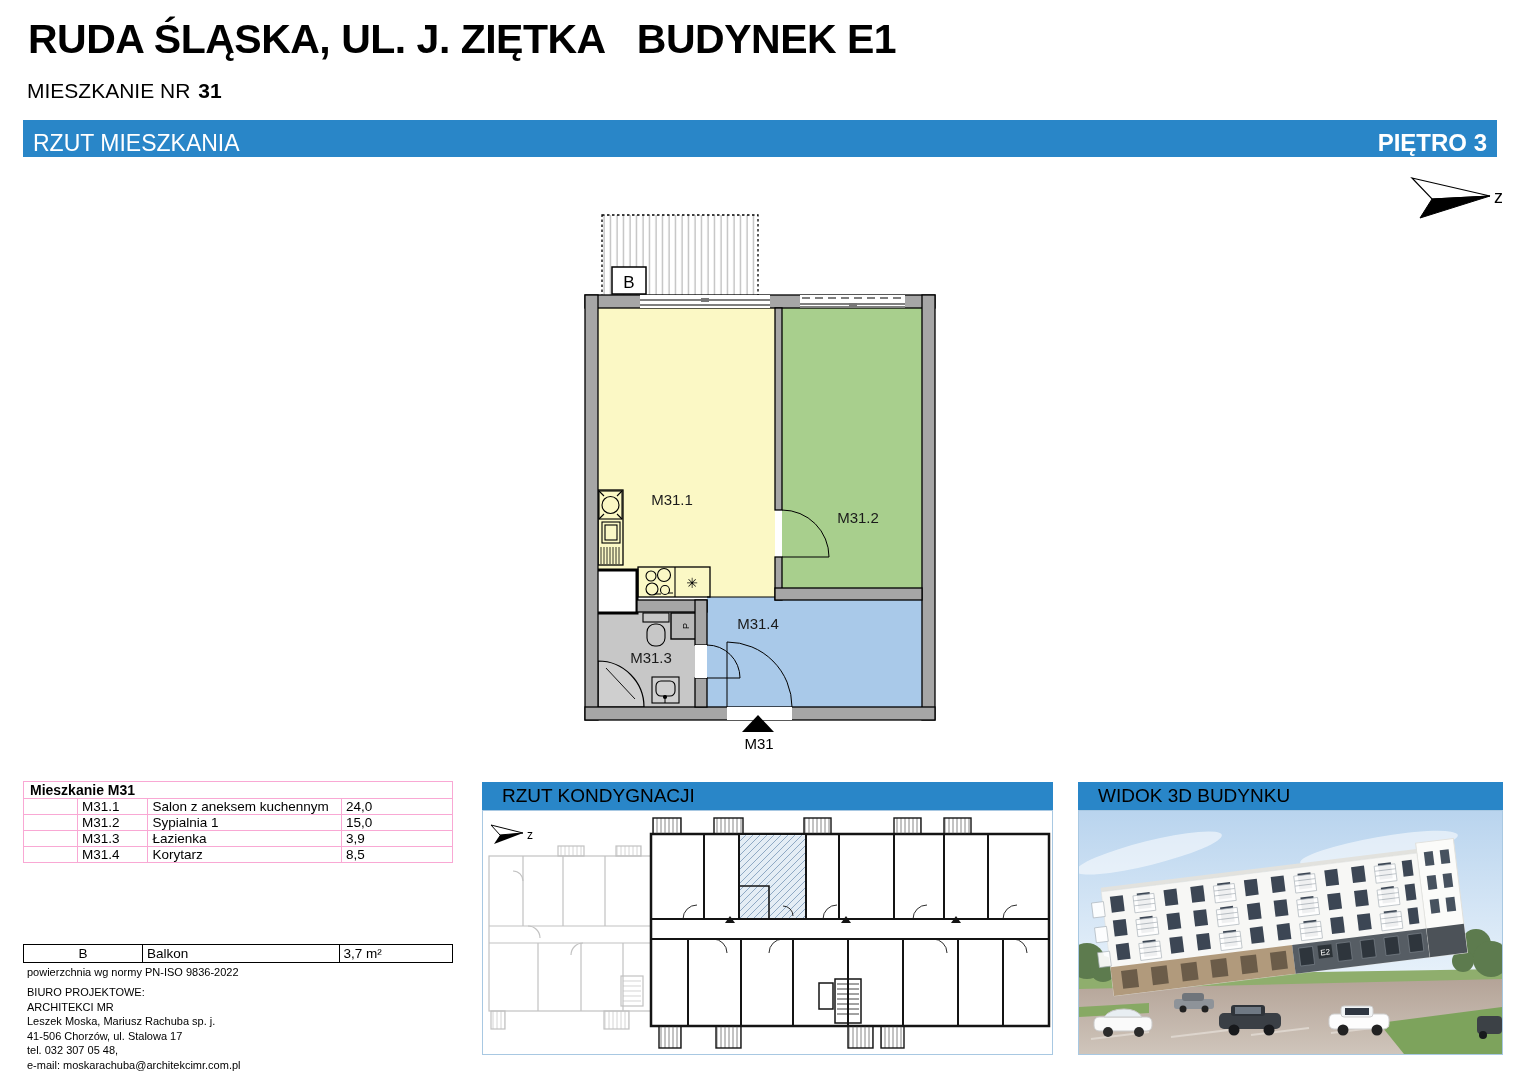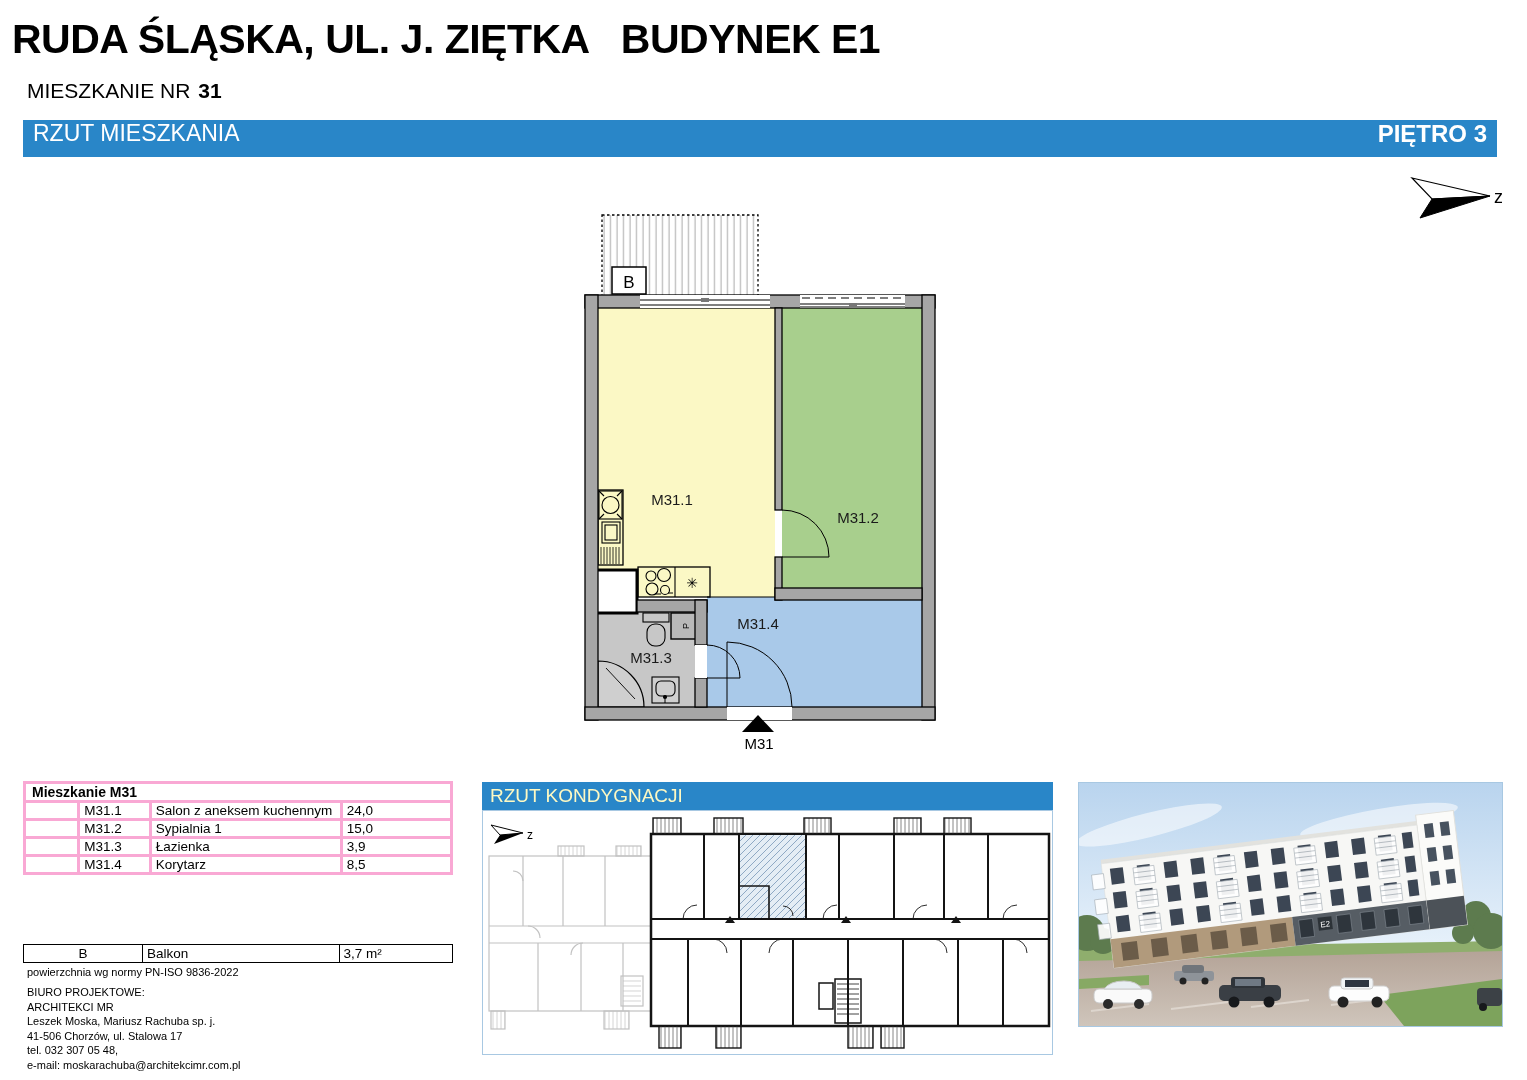--- a/index.html
+++ b/index.html
@@ -2,41 +2,41 @@
 <html><head>
 <meta charset="utf-8">
 <style>
   html,body{margin:0;padding:0;}
   body{
     width:1527px;height:1080px;position:relative;background:#ffffff;
     font-family:"Liberation Sans", sans-serif;color:#000;overflow:hidden;
   }
   .abs{position:absolute;}
   
-  .title{left:12px;top:16px;font-size:41px;font-weight:bold;letter-spacing:-0.5px;white-space:pre;}
+  .title{left:28px;top:16px;font-size:41px;font-weight:bold;letter-spacing:-0.5px;white-space:pre;}
   .subtitle{left:27px;top:79px;font-size:21px;}
   .subtitle b{margin-left:8px;}
   .bar{left:23px;top:120px;width:1474px;height:37px;background:#2986c8;color:#fff;
-       display:flex;align-items:flex-start;justify-content:space-between;padding:0 10px;box-sizing:border-box;}
+       display:flex;align-items:flex-end;justify-content:space-between;padding:0 10px;box-sizing:border-box;}
   .bar .l{font-size:23px;}
   .bar .r{font-size:24px;font-weight:bold;margin-left:10px;}
   
   table{border-collapse:collapse;font-size:13.5px;}
   .areaTbl{left:23px;top:781px;width:430px;}
-  .areaTbl td{border:3px solid #f9a8d4;height:15px;padding:0 4px;vertical-align:middle;}
+  .areaTbl td{border:1px solid #f9a8d4;height:15px;padding:0 4px;vertical-align:middle;}
   .areaTbl .hdr td{font-weight:bold;font-size:14px;padding-left:6px;}
   .c0{width:48px;} .c1{width:63px;} .c2{width:192px;} .c3{width:107px;}
   .total td{font-weight:bold;}
   .balkTbl{left:23px;top:944px;width:430px;}
   .balkTbl td{border:1px solid #000;height:17px;padding:0 4px;}
   .bc0{width:113px;text-align:center;} .bc1{width:192px;} .bc2{width:107px;}
   .norm{left:27px;top:966px;font-size:11px;}
   .office{left:27px;top:985px;font-size:11px;line-height:14.6px;}
   
-  .panelHdr{height:28px;background:#2986c8;color:#fef9c3;font-size:19px;display:flex;align-items:center;padding-left:8px;box-sizing:border-box;}
+  .panelHdr{height:28px;background:#2986c8;color:#000000;font-size:19px;display:flex;align-items:center;padding-left:20px;box-sizing:border-box;}
   .panelBody{border:1px solid #a8c8e2;box-sizing:border-box;background:#fff;}
   .kond{left:482px;top:782px;width:571px;}
   .view3d{left:1078px;top:782px;width:425px;}
   svg text{font-family:"Liberation Sans", sans-serif;}
 </style>
 </head>
 <body>
 
 <div class="abs title">RUDA ŚLĄSKA, UL. J. ZIĘTKA   BUDYNEK E1</div>
 <div class="abs subtitle">
@@ -289,20 +289,21 @@
           <polygon points="242,112 252,112 247,105"></polygon>
           <polygon points="358,112 368,112 363,105"></polygon>
           <polygon points="468,112 478,112 473,105"></polygon>
         </g>
       </g>
     </svg>
   </div>
 </div>
 
 <div class="abs view3d">
+  <div class="panelHdr">WIDOK 3D BUDYNKU</div>
   <div class="panelBody" style="width:425px;height:245px;">
     <svg width="423" height="243" viewBox="0 0 423 243">
       <defs>
         <linearGradient id="skyg" x1="0" y1="0" x2="0" y2="1">
           <stop offset="0" stop-color="#b9d4ee"></stop>
             <stop offset="1" stop-color="#eaf3fb"></stop>
         </linearGradient>
         <linearGradient id="gndg" x1="0" y1="0" x2="0" y2="1">
           <stop offset="0" stop-color="#b3a296"></stop>
             <stop offset="1" stop-color="#cfc5bb"></stop>

